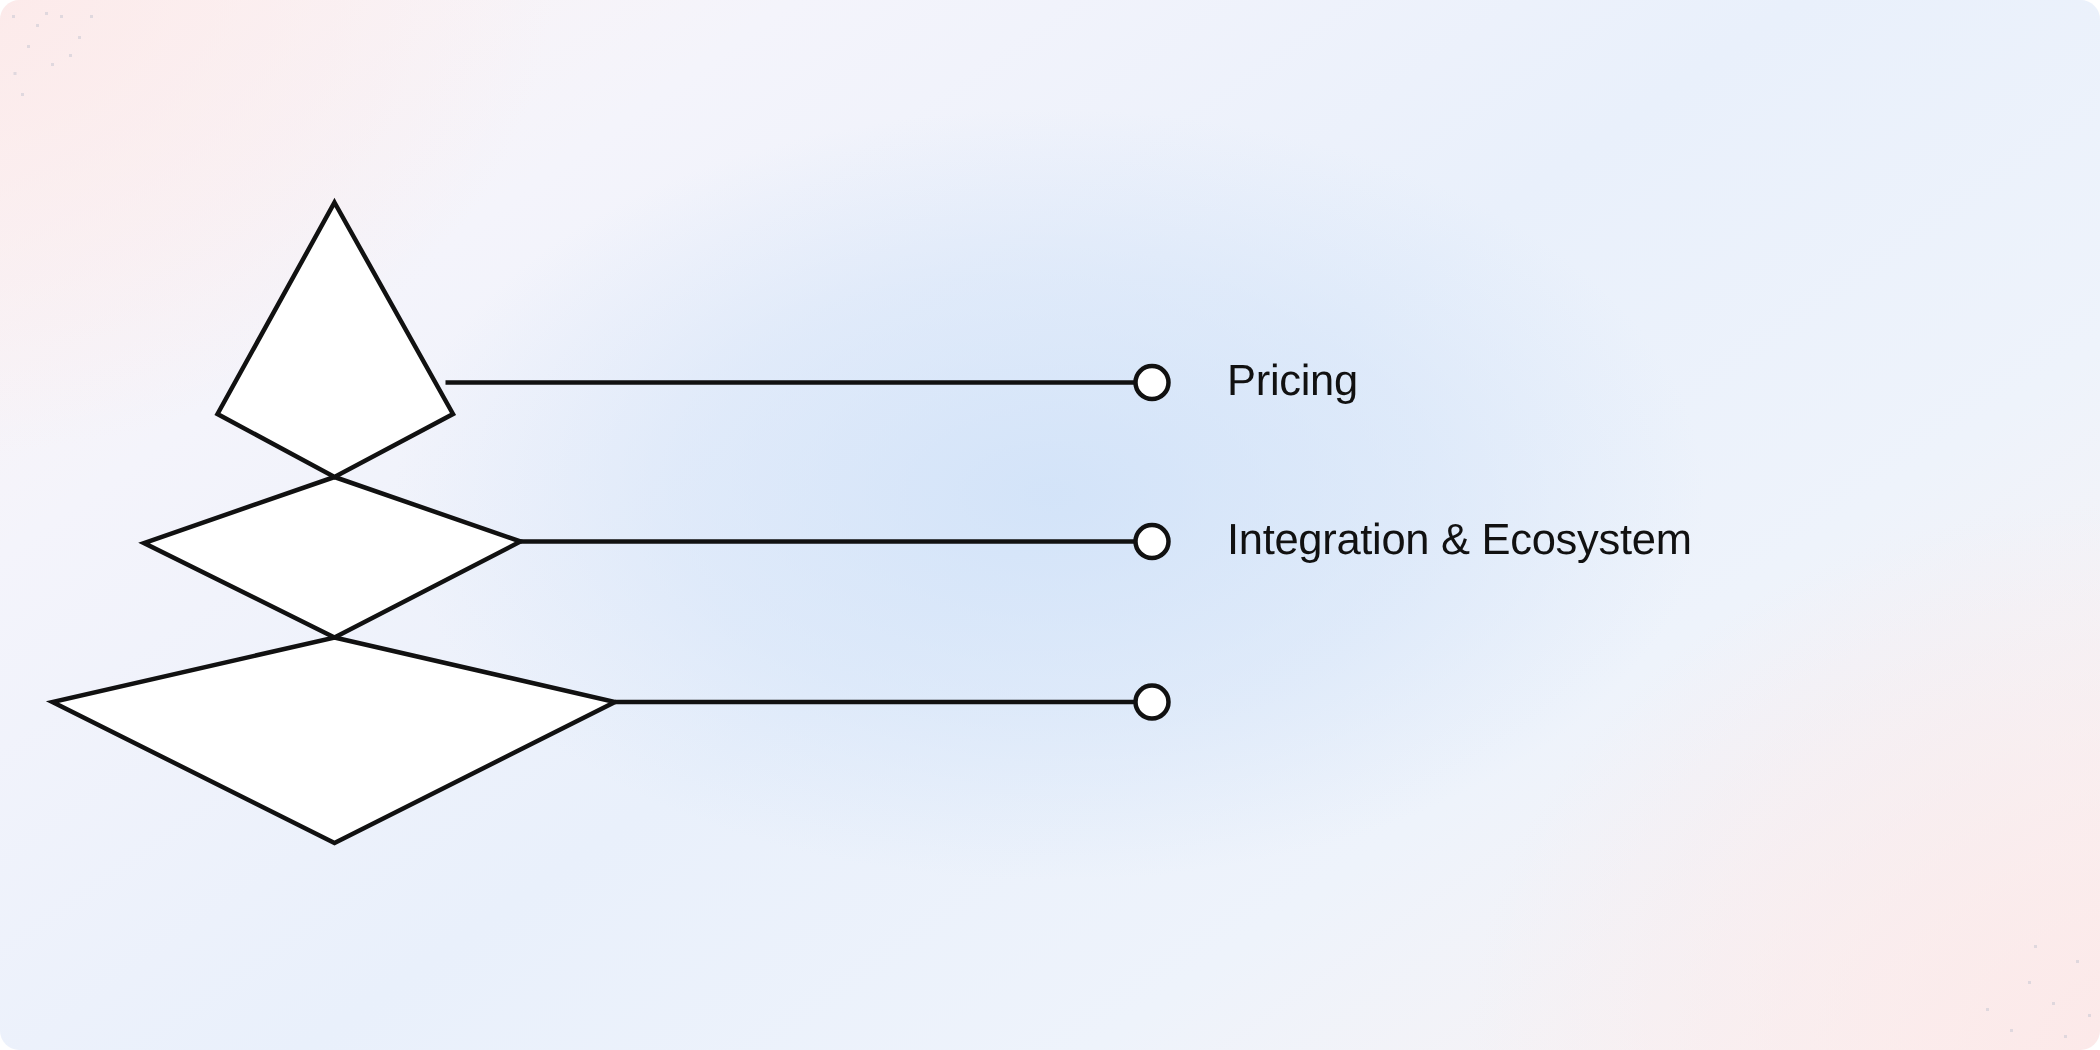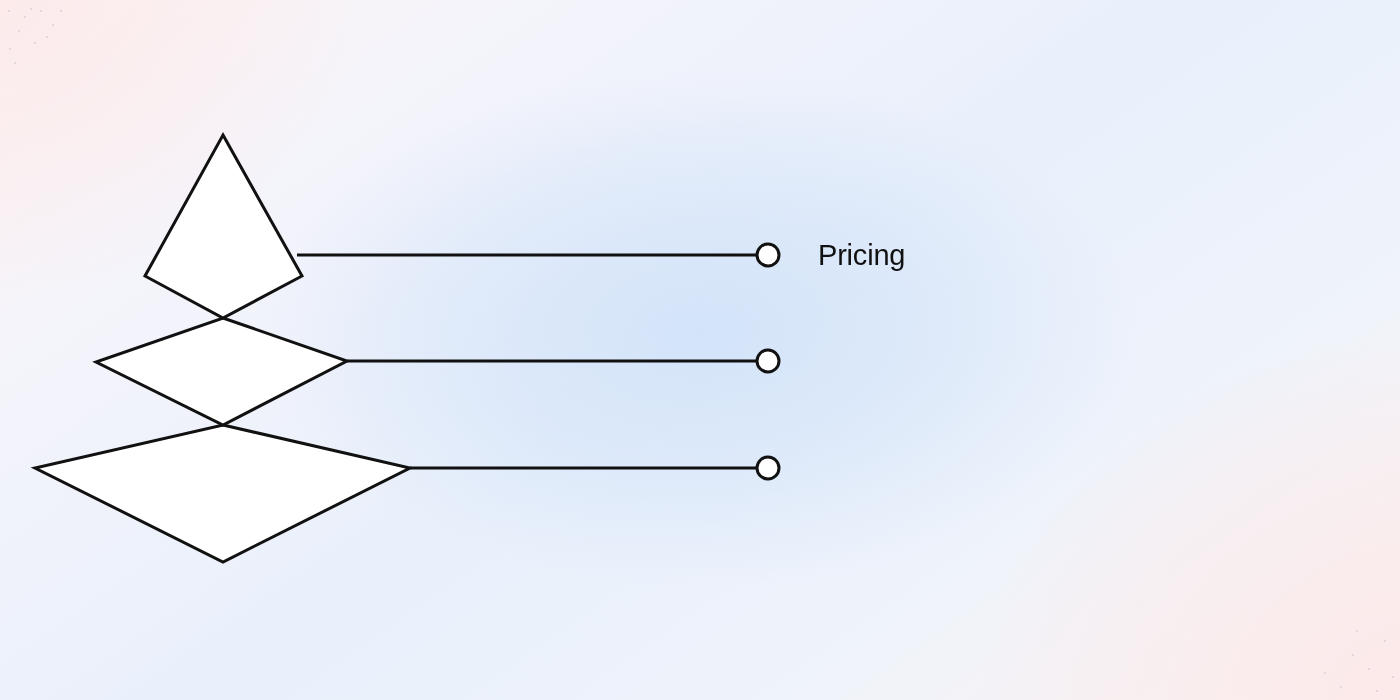--- a/index.html
+++ b/index.html
@@ -15,20 +15,21 @@
   #canvas {
     position: relative;
     width: 1400px;
     height: 700px;
     background:
       radial-gradient(ellipse 560px 330px at 700px 330px, rgba(205,224,248,0.78) 0%, rgba(205,224,248,0.42) 45%, rgba(205,224,248,0.0) 78%),
       radial-gradient(ellipse 520px 430px at 1420px 700px, rgba(252,232,232,0.95) 0%, rgba(252,232,232,0.35) 55%, rgba(252,232,232,0) 85%),
       radial-gradient(ellipse 470px 380px at -30px -20px, rgba(252,233,233,0.95) 0%, rgba(252,233,233,0.35) 55%, rgba(252,233,233,0) 85%),
       linear-gradient(145deg, #fdf3f3 0%, #f4f4fb 22%, #e9f0fb 50%, #eef3fb 72%, #fcf2f1 100%);
     overflow: hidden;
+    border-radius: 13px;
   }
   #scene {
     position: absolute;
     inset: 0;
   }
   .node-label {
     position: absolute;
     white-space: nowrap;
     color: #111111;
     font-family: "Liberation Sans", sans-serif;
@@ -83,14 +84,15 @@
       <rect x="1384" y="640" width="2" height="2"></rect>
       <rect x="1340" y="686" width="2" height="2"></rect>
       <rect x="1392" y="676" width="2" height="2"></rect>
       <rect x="1324" y="672" width="2" height="2"></rect>
       <rect x="1376" y="690" width="2" height="2"></rect>
       <rect x="1356" y="630" width="2" height="2"></rect>
     </g>
   </svg>
 
   <div class="node-label" style="left: 818px; top: 255px; transform: translateY(-50%);">Pricing</div>
+  <div class="node-label" style="left: 818px; top: 361px; transform: translateY(-50%);">Integration &amp; Ecosystem</div>
 
 </div>
 
 </body></html>

